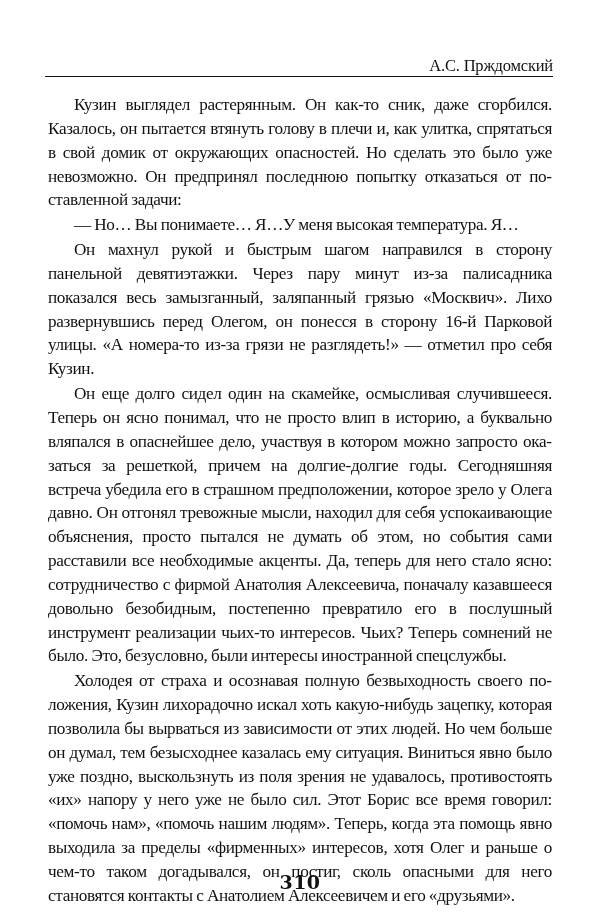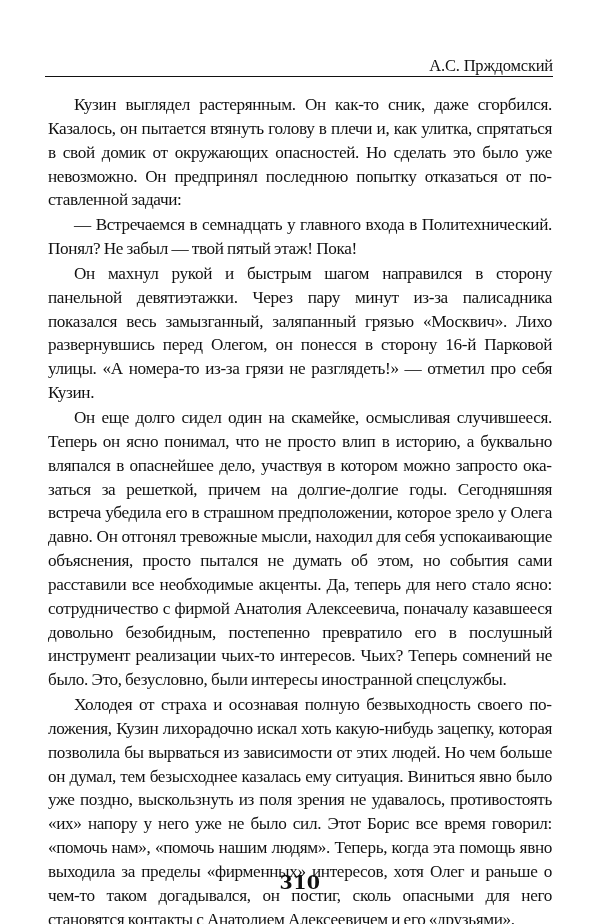--- a/index.html
+++ b/index.html
@@ -34,20 +34,20 @@
 </style>
 </head>
 <body>
 
 <div class="page">
   <div class="running-head">А.С. Прждомский</div>
   <div class="head-rule"></div>
 
   <div class="body-text">
     <p>Кузин выглядел растерянным. Он как-то сник, даже сгорбился. Казалось, он пытается втянуть голову в плечи и, как улитка, спрятаться в свой домик от окружающих опасностей. Но сделать это было уже невозможно. Он предпринял последнюю попытку отказаться от по­ставленной задачи:</p>
-    <p class="dialog">— Встречаемся в семнадцать у главного входа в Политехнический. Понял? Не забыл — твой пятый этаж! Пока!</p>
+    <p class="dialog">— Но… Вы понимаете… Я…У меня высокая температура. Я…</p>
     <p>Он махнул рукой и быстрым шагом направился в сторону панельной девятиэтажки. Через пару минут из-за палисадника показался весь за­мызганный, заляпанный грязью «Москвич». Лихо развернувшись перед Олегом, он понесся в сторону 16-й Парковой улицы. «А номера-то из-за грязи не разглядеть!» — отметил про себя Кузин.</p>
     <p>Он еще долго сидел один на скамейке, осмысливая случившееся. Теперь он ясно понимал, что не просто влип в историю, а буквально вляпался в опаснейшее дело, участвуя в котором можно запросто ока­заться за решеткой, причем на долгие-долгие годы. Сегодняшняя встреча убедила его в страшном предположении, которое зрело у Олега давно. Он отгонял тревожные мысли, находил для себя успокаивающие объ­яснения, просто пытался не думать об этом, но события сами расставили все необходимые акценты. Да, теперь для него стало ясно: сотрудниче­ство с фирмой Анатолия Алексеевича, поначалу казавшееся довольно безобидным, постепенно превратило его в послушный инструмент реализации чьих-то интересов. Чьих? Теперь сомнений не было. Это, безусловно, были интересы иностранной спецслужбы.</p>
     <p>Холодея от страха и осознавая полную безвыходность своего по­ложения, Кузин лихорадочно искал хоть какую-нибудь зацепку, которая позволила бы вырваться из зависимости от этих людей. Но чем больше он думал, тем безысходнее казалась ему ситуация. Виниться явно было уже поздно, выскользнуть из поля зрения не удавалось, противостоять «их» напору у него уже не было сил. Этот Борис все время говорил: «помочь нам», «помочь нашим людям». Теперь, когда эта помощь явно выходила за пределы «фирменных» интересов, хотя Олег и раньше о чем-то таком догадывался, он постиг, сколь опасными для него становятся контакты с Анатолием Алексеевичем и его «друзьями».</p>
   </div>
 
   <div class="page-number">310</div>
 </div>
 
 </body></html>

